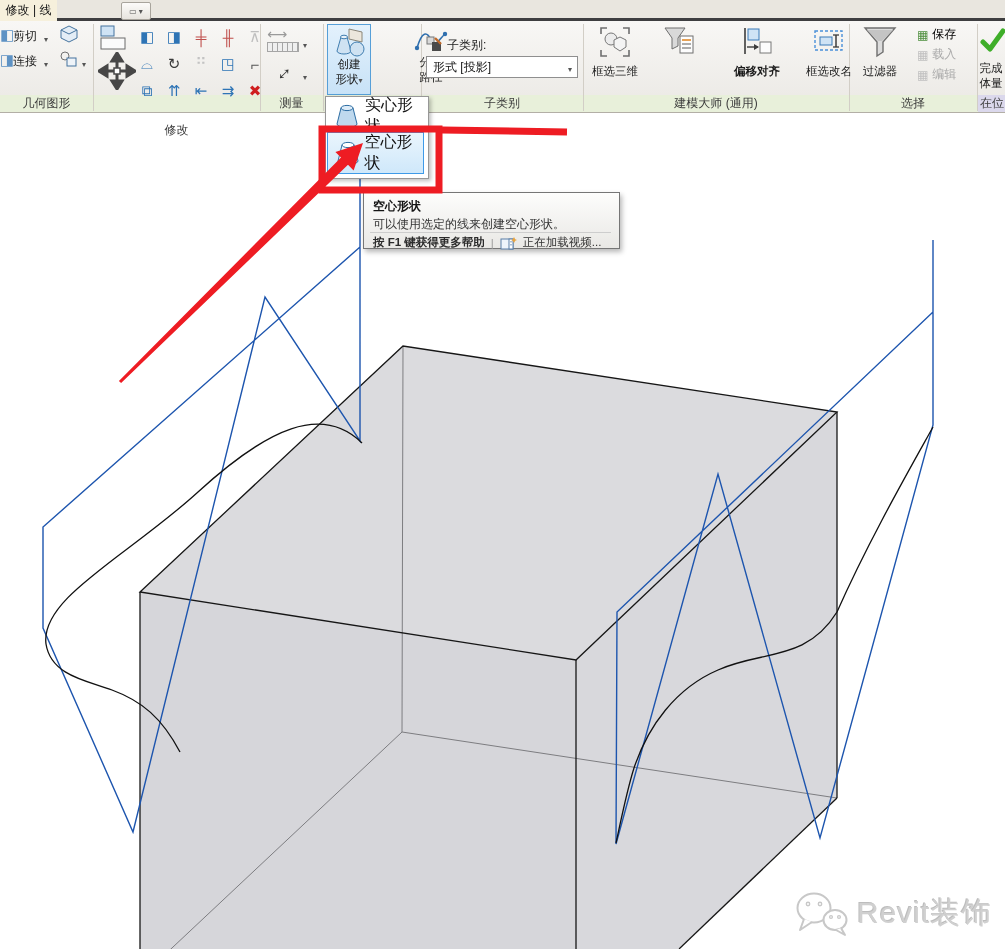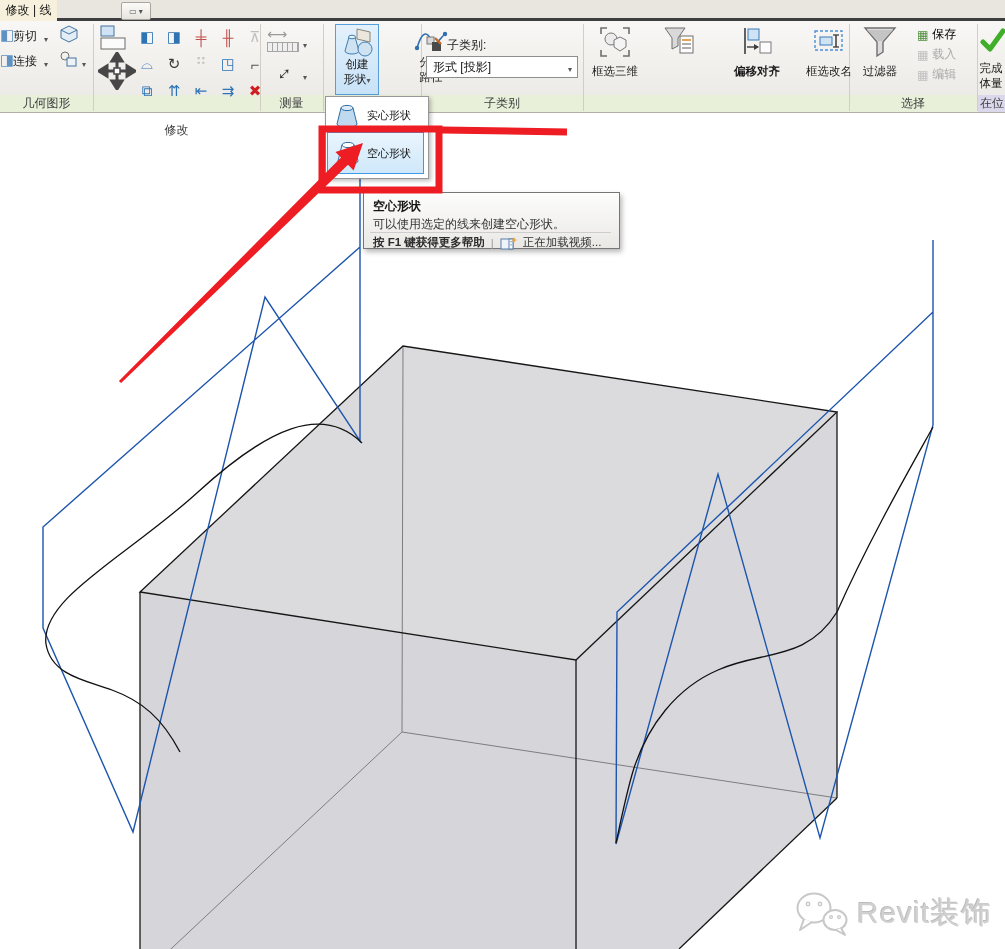--- a/index.html
+++ b/index.html
@@ -20,28 +20,28 @@
   .strip{left:0;top:95px;width:1005px;height:17px;background:#e8f0da;}
   .strip-lav{left:978px;top:95px;width:27px;height:17px;background:#dbd8ec;}
   .ribbon-border{left:0;top:112px;width:1005px;height:1px;background:#b3afa6;}
   .divider{top:24px;width:1px;height:87px;background:#d2cec6;}
   .grouplabel{top:96px;height:15px;font-size:12px;color:#3c3c3c;text-align:center;line-height:15px;}
   .rlabel{font-size:12px;color:#1a1a1a;}
   .caret::after{content:"\25BE";font-size:8px;color:#555;}
   .gi{display:flex;align-items:center;justify-content:center;width:22px;height:22px;font-size:15px;}
   .gi::before{content:attr(data-glyph);}
   .smallico{font-size:12px;}
-  .btn-hl{background:linear-gradient(#e3f1fc,#c8e2f7);border:1px solid #569fd8;margin-left:8px;}
+  .btn-hl{background:linear-gradient(#e3f1fc,#c8e2f7);border:1px solid #569fd8;}
   .vbtn{display:flex;flex-direction:column;align-items:center;font-size:11.5px;color:#1a1a1a;}
   .minirow{display:flex;align-items:center;gap:4px;font-size:12px;}
   .disabled{color:#a9a9a9;}
   
   .menu{left:325px;top:96px;width:102px;height:81px;background:#fff;border:1px solid #979797;
         box-shadow:2px 2px 4px rgba(0,0,0,.25);z-index:6;}
-  .menu-item{position:absolute;display:flex;align-items:center;font-size:11px;color:#141414;}
+  .menu-item{position:absolute;display:flex;align-items:center;font-size:16px;color:#141414;}
   .menu-hl{border:1px solid #3e9ae8;background:linear-gradient(#eaf5fd,#cfe8fa);}
   
   .tooltip{left:363px;top:192px;width:255px;height:55px;background:linear-gradient(#fdfdfc,#e9e8e5);
         border:1px solid #767676;box-shadow:2px 3px 5px rgba(0,0,0,.28);z-index:7;font-size:12px;color:#333;}
   .tt-title{position:absolute;left:9px;top:5px;font-weight:bold;color:#141414;}
   .tt-body{position:absolute;left:9px;top:23px;}
   .tt-sep{position:absolute;left:6px;top:39px;width:241px;height:1px;background:#cdcdcd;}
   .tt-footer{position:absolute;left:9px;top:42px;display:flex;align-items:center;gap:6px;font-size:11.5px;}
   .tt-help{font-weight:bold;color:#2b2b2b;}
   .tt-pipe{color:#9a9a9a;}
@@ -241,20 +241,21 @@
   <svg class="abs" style="left:813px;top:26px;z-index:5;" width="32" height="30">
     <rect x="2" y="5" width="27" height="19" fill="none" stroke="#4a90d9" stroke-dasharray="3,2" stroke-width="1.4"></rect>
     <rect x="7" y="11" width="12" height="8" fill="#cfe3f5" stroke="#3a7ab8"></rect>
     <line x1="23" y1="9" x2="23" y2="21" stroke="#3c3c3c" stroke-width="1.5"></line>
     <line x1="20" y1="9" x2="26" y2="9" stroke="#3c3c3c" stroke-width="1.3"></line>
     <line x1="20" y1="21" x2="26" y2="21" stroke="#3c3c3c" stroke-width="1.3"></line>
   </svg>
   <div class="abs vbtn" style="left:803px;top:24px;width:52px;height:69px;z-index:5;justify-content:flex-end;padding-bottom:14px;box-sizing:border-box;">
     <span>框选改名</span>
   </div>
+  <div class="abs grouplabel" style="left:583px;width:266px;z-index:5;">建模大师 (通用)</div>
 
   <svg class="abs" style="left:862px;top:25px;z-index:5;" width="36" height="35">
     <path d="M3,3 H33 L21,17 V27 L15,31 V17 Z" fill="#dcdcdc" stroke="#6f6f6f" stroke-width="1.4"></path>
     <path d="M5,5 H31 L20,16 H16 Z" fill="#c4c4c4"></path>
   </svg>
   <div class="abs vbtn" style="left:855px;top:24px;width:50px;height:69px;z-index:5;justify-content:flex-end;padding-bottom:14px;box-sizing:border-box;">
     <span>过滤器</span>
   </div>
   <div class="abs minirow" style="left:917px;top:26px;z-index:5;">
     <span class="smallico" style="color:#4f8f3f;">▦</span>

